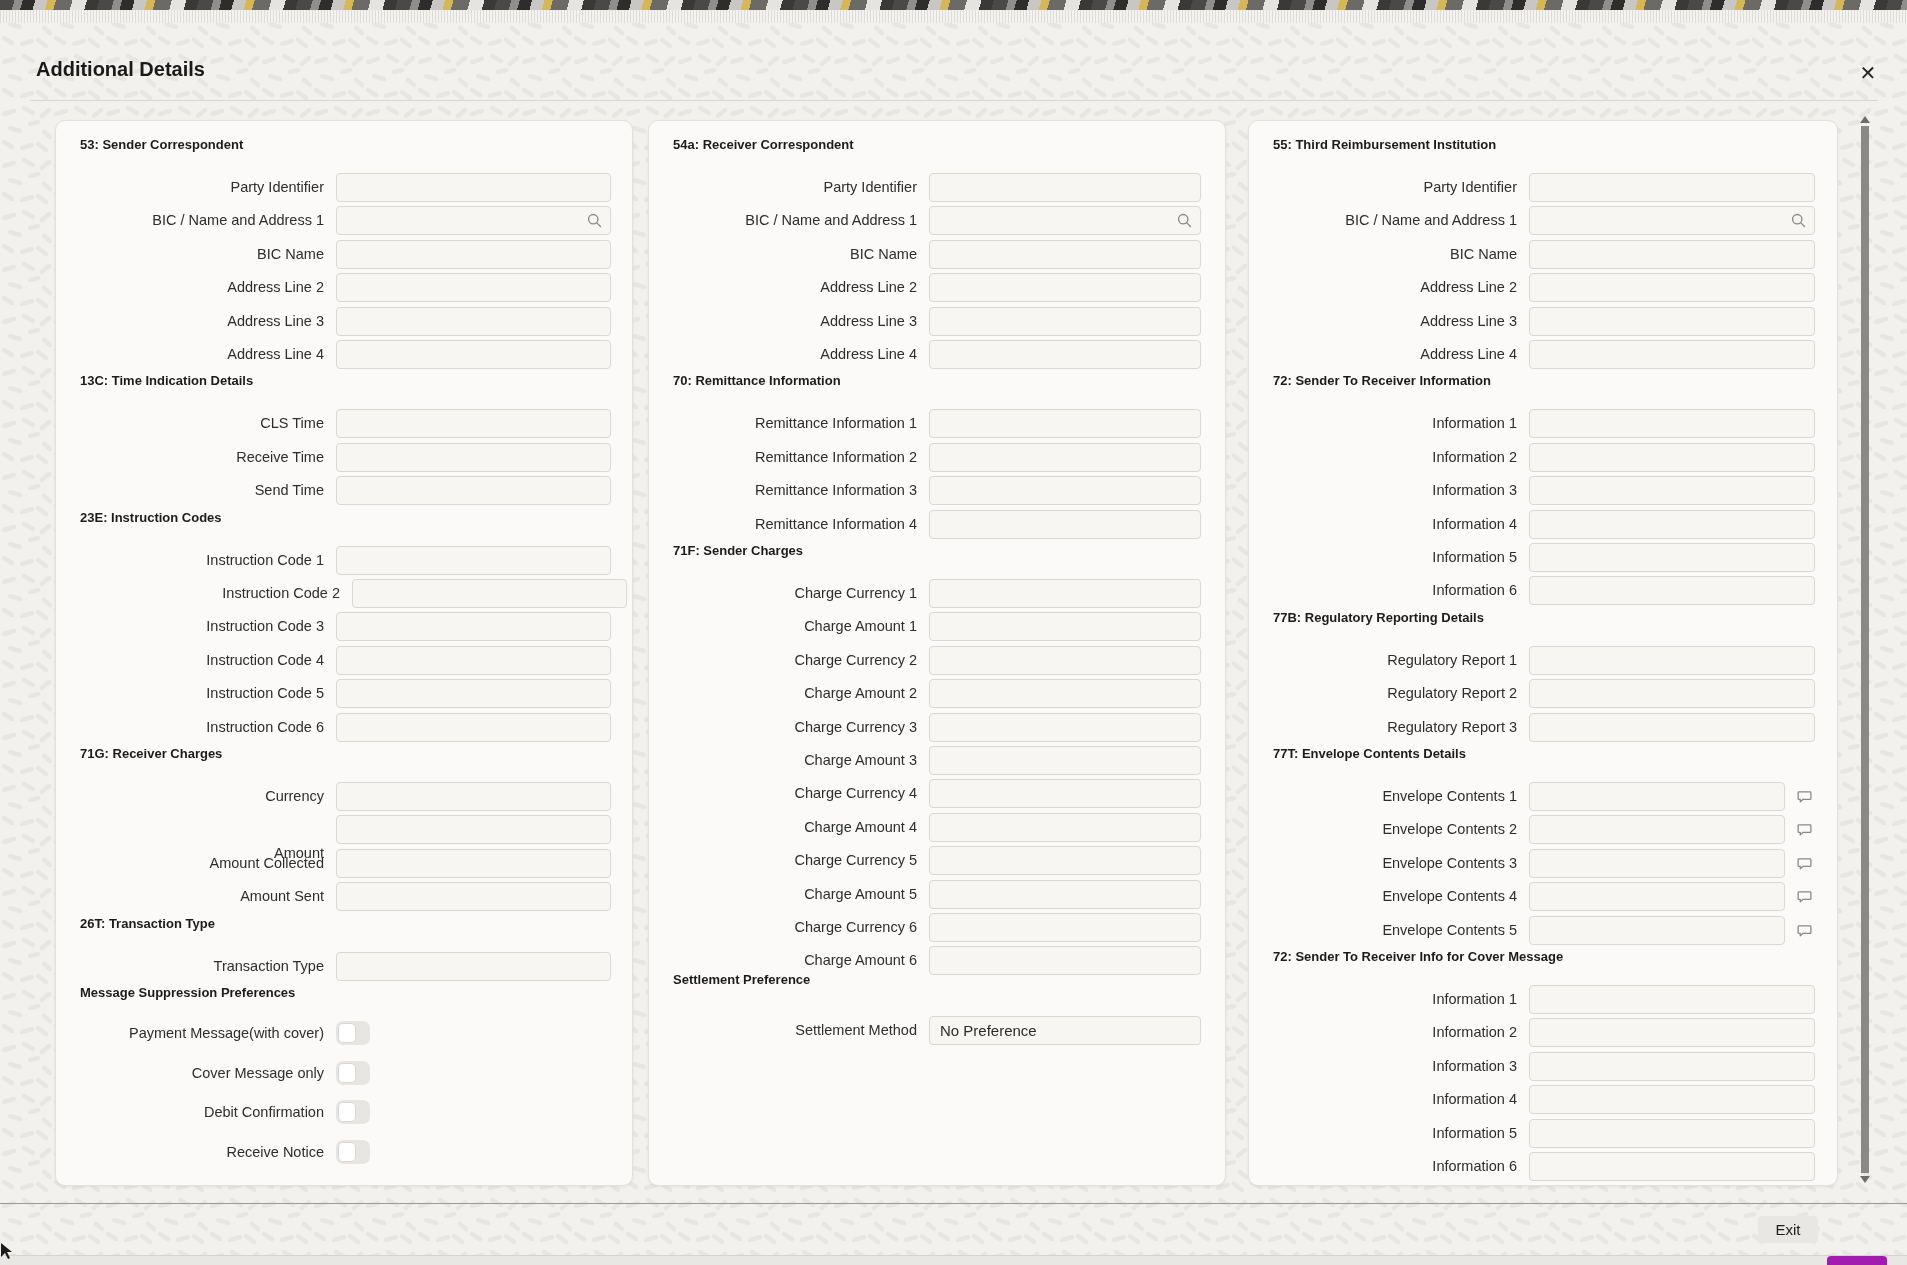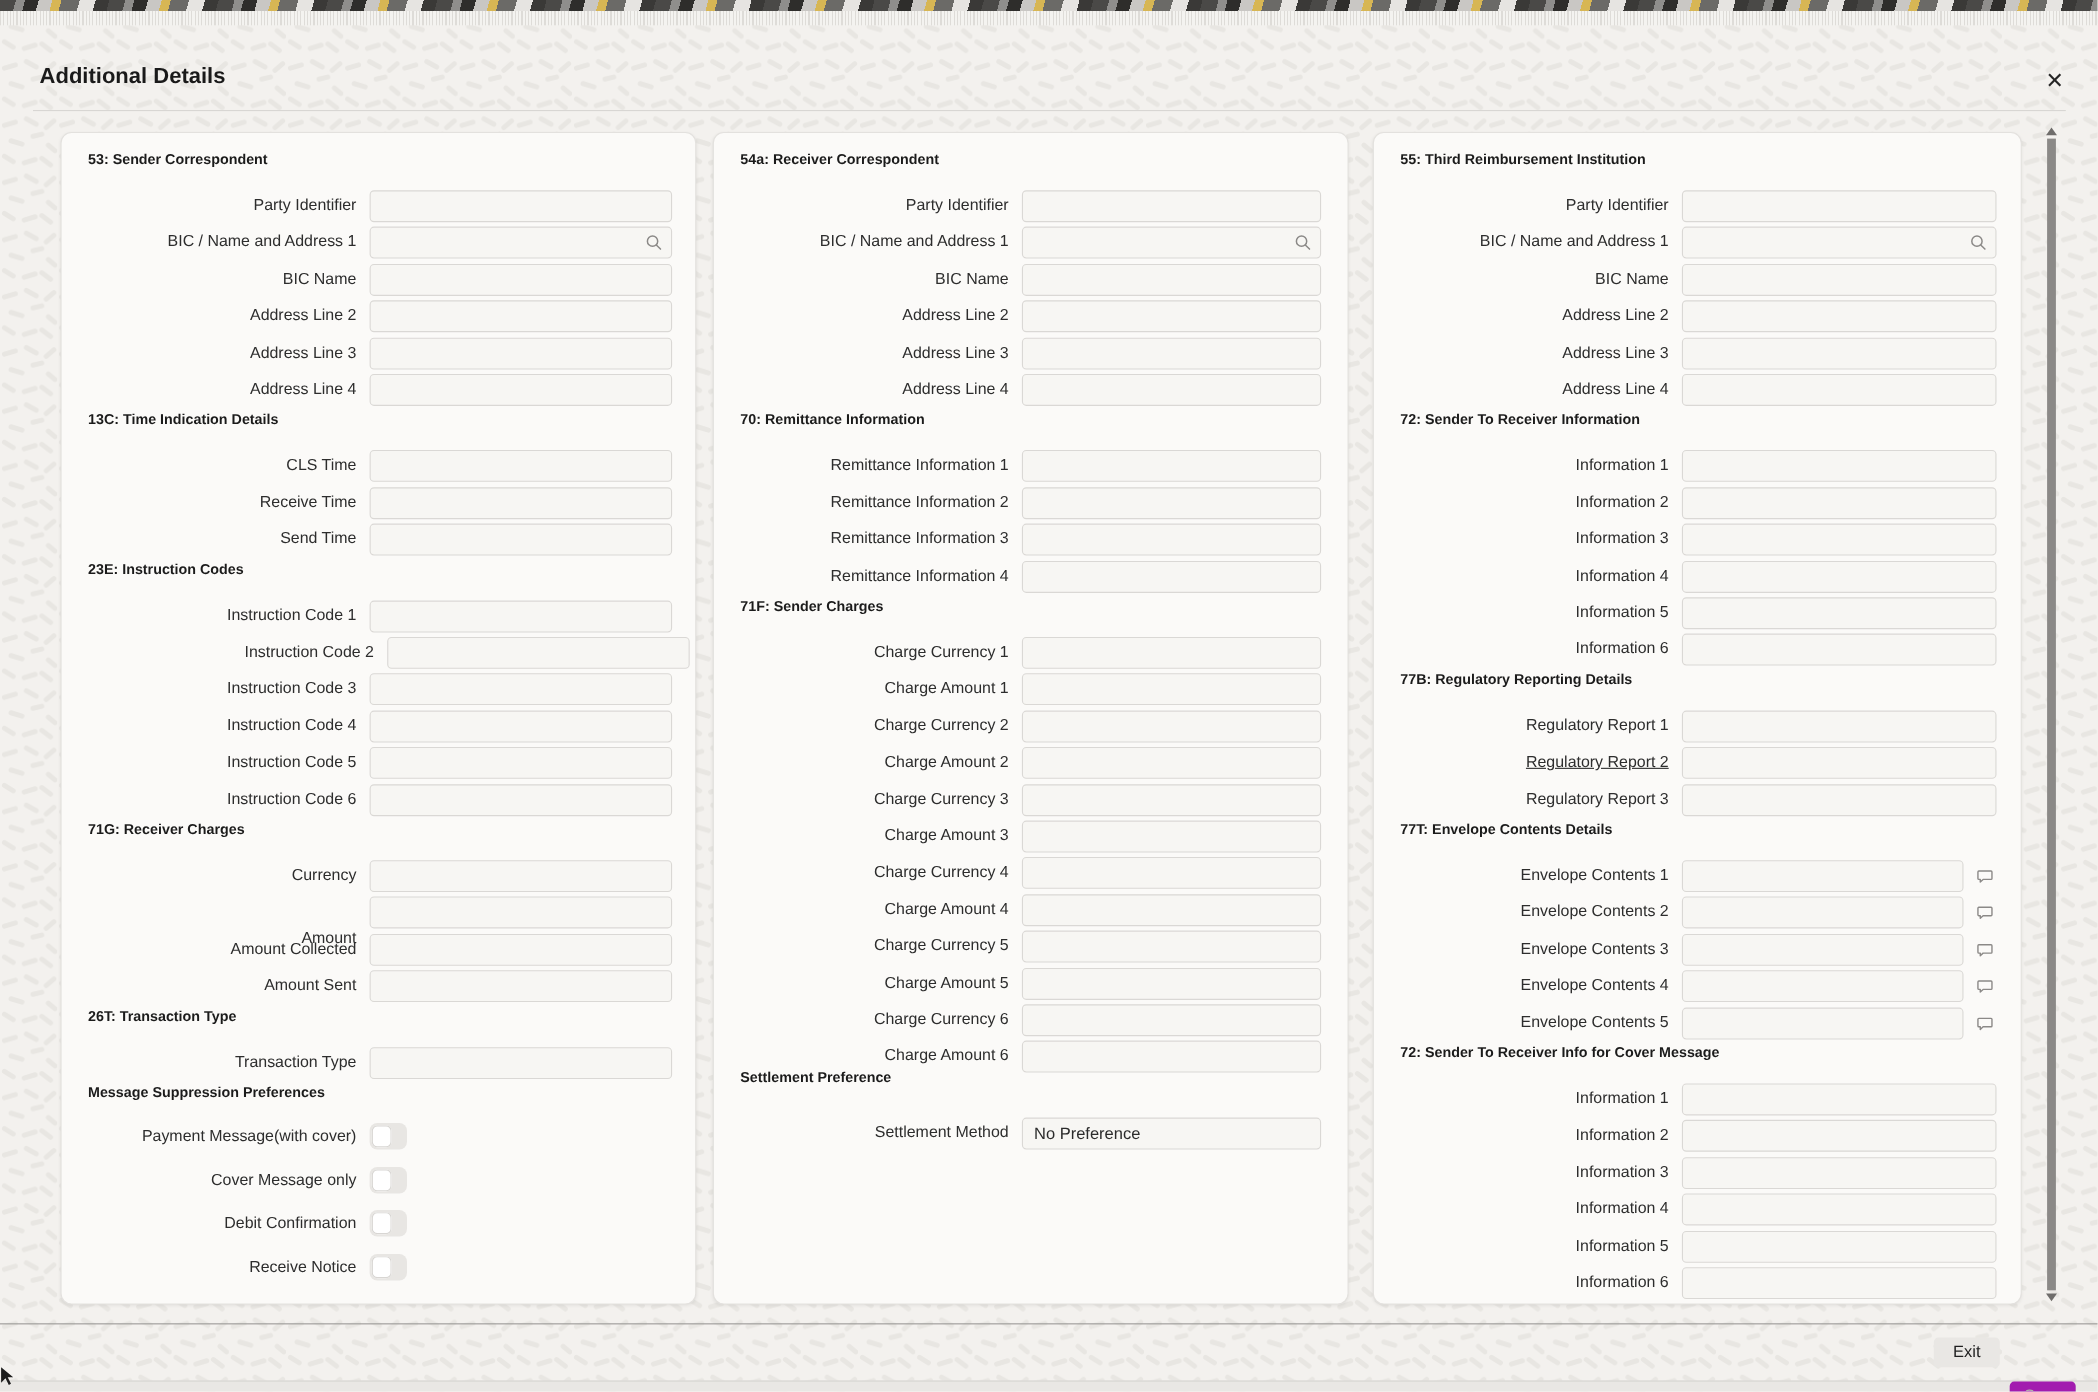--- a/index.html
+++ b/index.html
@@ -386,21 +386,21 @@
       <div class="frow" style="left: 0px; top: 455.4px; width: 590px; height: 33.4px;">
         <div class="flabel" style="width: 258px; line-height: 29px;">Information 6</div>
         <input class="ffield" type="text" style="left: 280px; width: 286px;">
       </div>
       <div class="section-title" style="top: 488.8px;">77B: Regulatory Reporting Details</div>
       <div class="frow" style="left: 0px; top: 524.8px; width: 590px; height: 33.4px;">
         <div class="flabel" style="width: 258px; line-height: 29px;">Regulatory Report 1</div>
         <input class="ffield" type="text" style="left: 280px; width: 286px;">
       </div>
       <div class="frow" style="left: 0px; top: 558.2px; width: 590px; height: 33.4px;">
-        <div class="flabel" style="width: 258px; line-height: 29px; text-decoration: underline;">Regulatory Report 2</div>
+        <div class="flabel" style="width: 258px; line-height: 29px;">Regulatory Report 2</div>
         <input class="ffield" type="text" style="left: 280px; width: 286px;">
       </div>
       <div class="frow" style="left: 0px; top: 591.6px; width: 590px; height: 33.4px;">
         <div class="flabel" style="width: 258px; line-height: 29px;">Regulatory Report 3</div>
         <input class="ffield" type="text" style="left: 280px; width: 286px;">
       </div>
       <div class="section-title" style="top: 625px;">77T: Envelope Contents Details</div>
       <div class="frow" style="left: 0px; top: 661px; width: 590px; height: 33.4px;">
         <div class="flabel" style="width: 258px; line-height: 29px;">Envelope Contents 1</div>
         <input class="ffield" type="text" style="left: 280px; width: 256px;">

